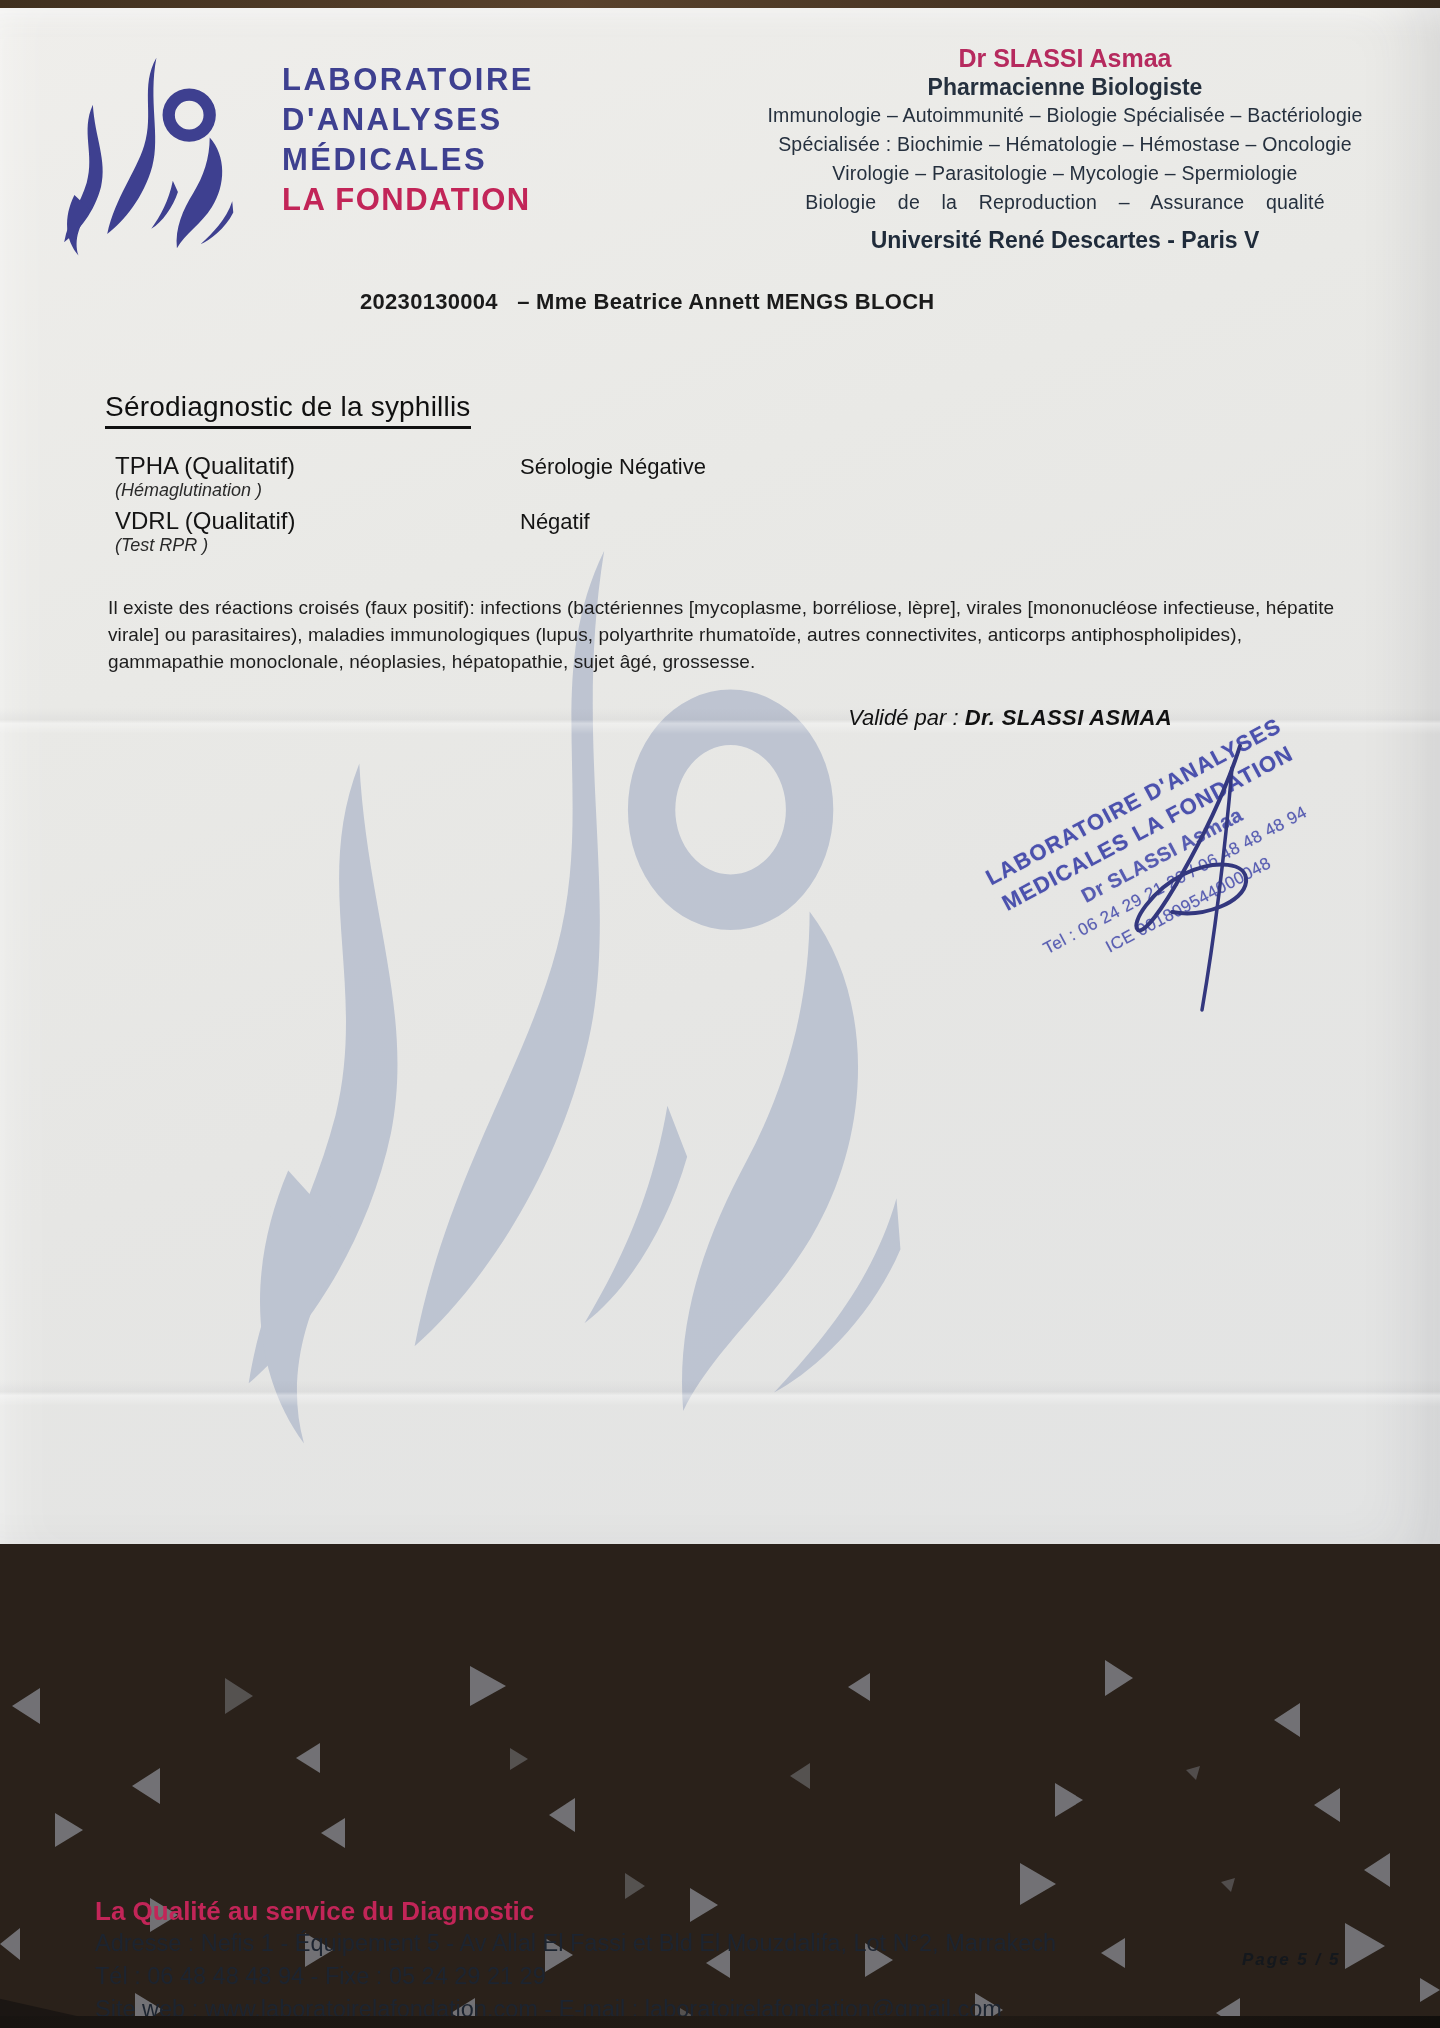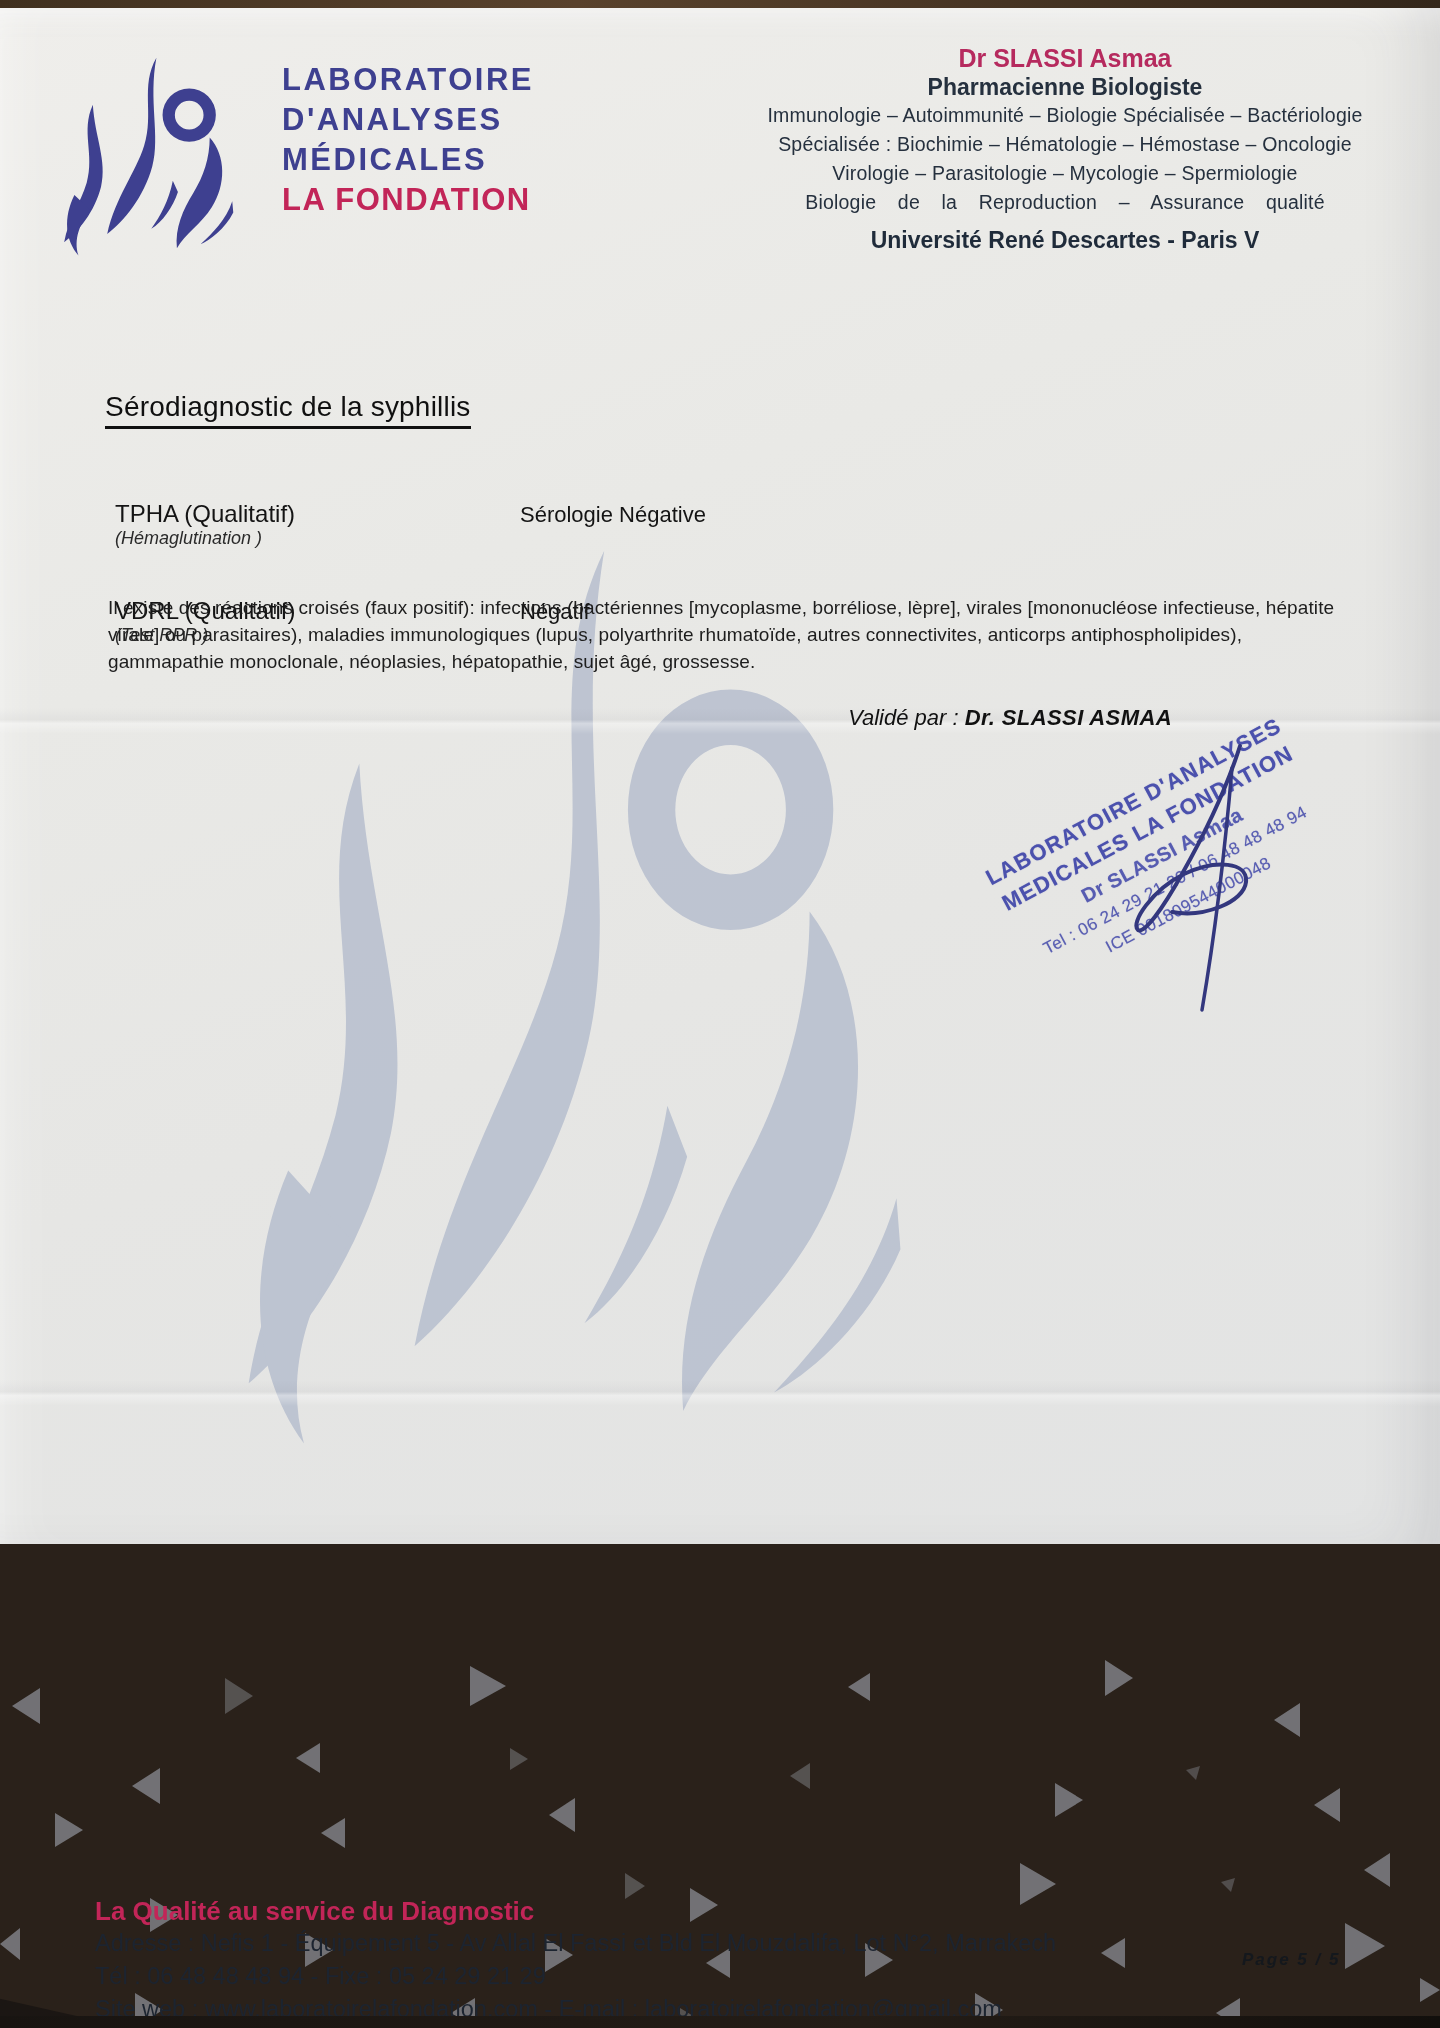--- a/index.html
+++ b/index.html
@@ -21,21 +21,21 @@
   
   .logo-line{color:#3e4090;font-weight:bold;font-size:31px;letter-spacing:2.5px;line-height:40px;}
   .logo-line.fondation{color:#c22558;letter-spacing:1.5px;}
   .doc-name{color:#b62a5e;font-weight:bold;font-size:25px;}
   .doc-title{color:#25303e;font-weight:bold;font-size:23px;margin-top:1px;}
   .doc-spec{color:#25303e;font-size:19.5px;line-height:29px;letter-spacing:.2px;}
   .doc-spec.wide{word-spacing:16px;}
   .doc-univ{color:#1f2b3a;font-weight:bold;font-size:23px;margin-top:10px;}
   .patient-line{color:#1b1b1b;font-size:22px;font-weight:bold;letter-spacing:.3px;}
   .section-title{color:#101010;font-size:28px;font-weight:normal;border-bottom:3px solid #101010;padding-bottom:4px;letter-spacing:.2px;}
-  .res-test{color:#141414;font-size:24px;margin-top:48px;}
+  .res-test{color:#141414;font-size:24px;}
   .res-method{color:#2a2a2a;font-size:18px;font-style:italic;}
   .res-value{color:#141414;font-size:22px;}
   .note{color:#1d1d1d;font-size:19px;line-height:27px;letter-spacing:.1px;}
   .validated{font-style:italic;font-size:22px;color:#111;}
   .validated b{letter-spacing:.4px;}
   
   .stamp{
     left:955px;top:765px;width:470px;height:270px;
     transform:rotate(-28deg);transform-origin:50% 50%;
     text-align:center;color:#4b51ad;z-index:5;
@@ -133,20 +133,23 @@
   <div class="abs" style="left:690px;top:36px;width:750px;text-align:center;z-index:3">
     <div class="doc-name">Dr SLASSI Asmaa</div>
     <div class="doc-title">Pharmacienne Biologiste</div>
     <div class="doc-spec">Immunologie – Autoimmunité – Biologie Spécialisée – Bactériologie</div>
     <div class="doc-spec">Spécialisée : Biochimie – Hématologie – Hémostase – Oncologie</div>
     <div class="doc-spec">Virologie – Parasitologie – Mycologie – Spermiologie</div>
     <div class="doc-spec wide">Biologie de la Reproduction – Assurance qualité</div>
     <div class="doc-univ">Université René Descartes - Paris V</div>
   </div>
 
+  <div class="abs patient-line" style="left:360px;top:281px;z-index:3">
+    <span>20230130004</span>&nbsp;&nbsp;&nbsp;<span>–</span>&nbsp;<span>Mme Beatrice Annett MENGS BLOCH</span>
+  </div>
 
   <div class="abs" style="left:105px;top:383px;z-index:3">
     <span class="section-title">Sérodiagnostic de la syphillis</span>
   </div>
 
   <div class="abs" style="left:115px;top:444px;width:1200px;z-index:3">
     <div style="position:relative;">
       <div class="res-test">TPHA (Qualitatif)</div>
       <div class="res-method">(Hémaglutination )</div>
       <div class="res-value abs" style="left:405px;top:2px">Sérologie Négative</div>

